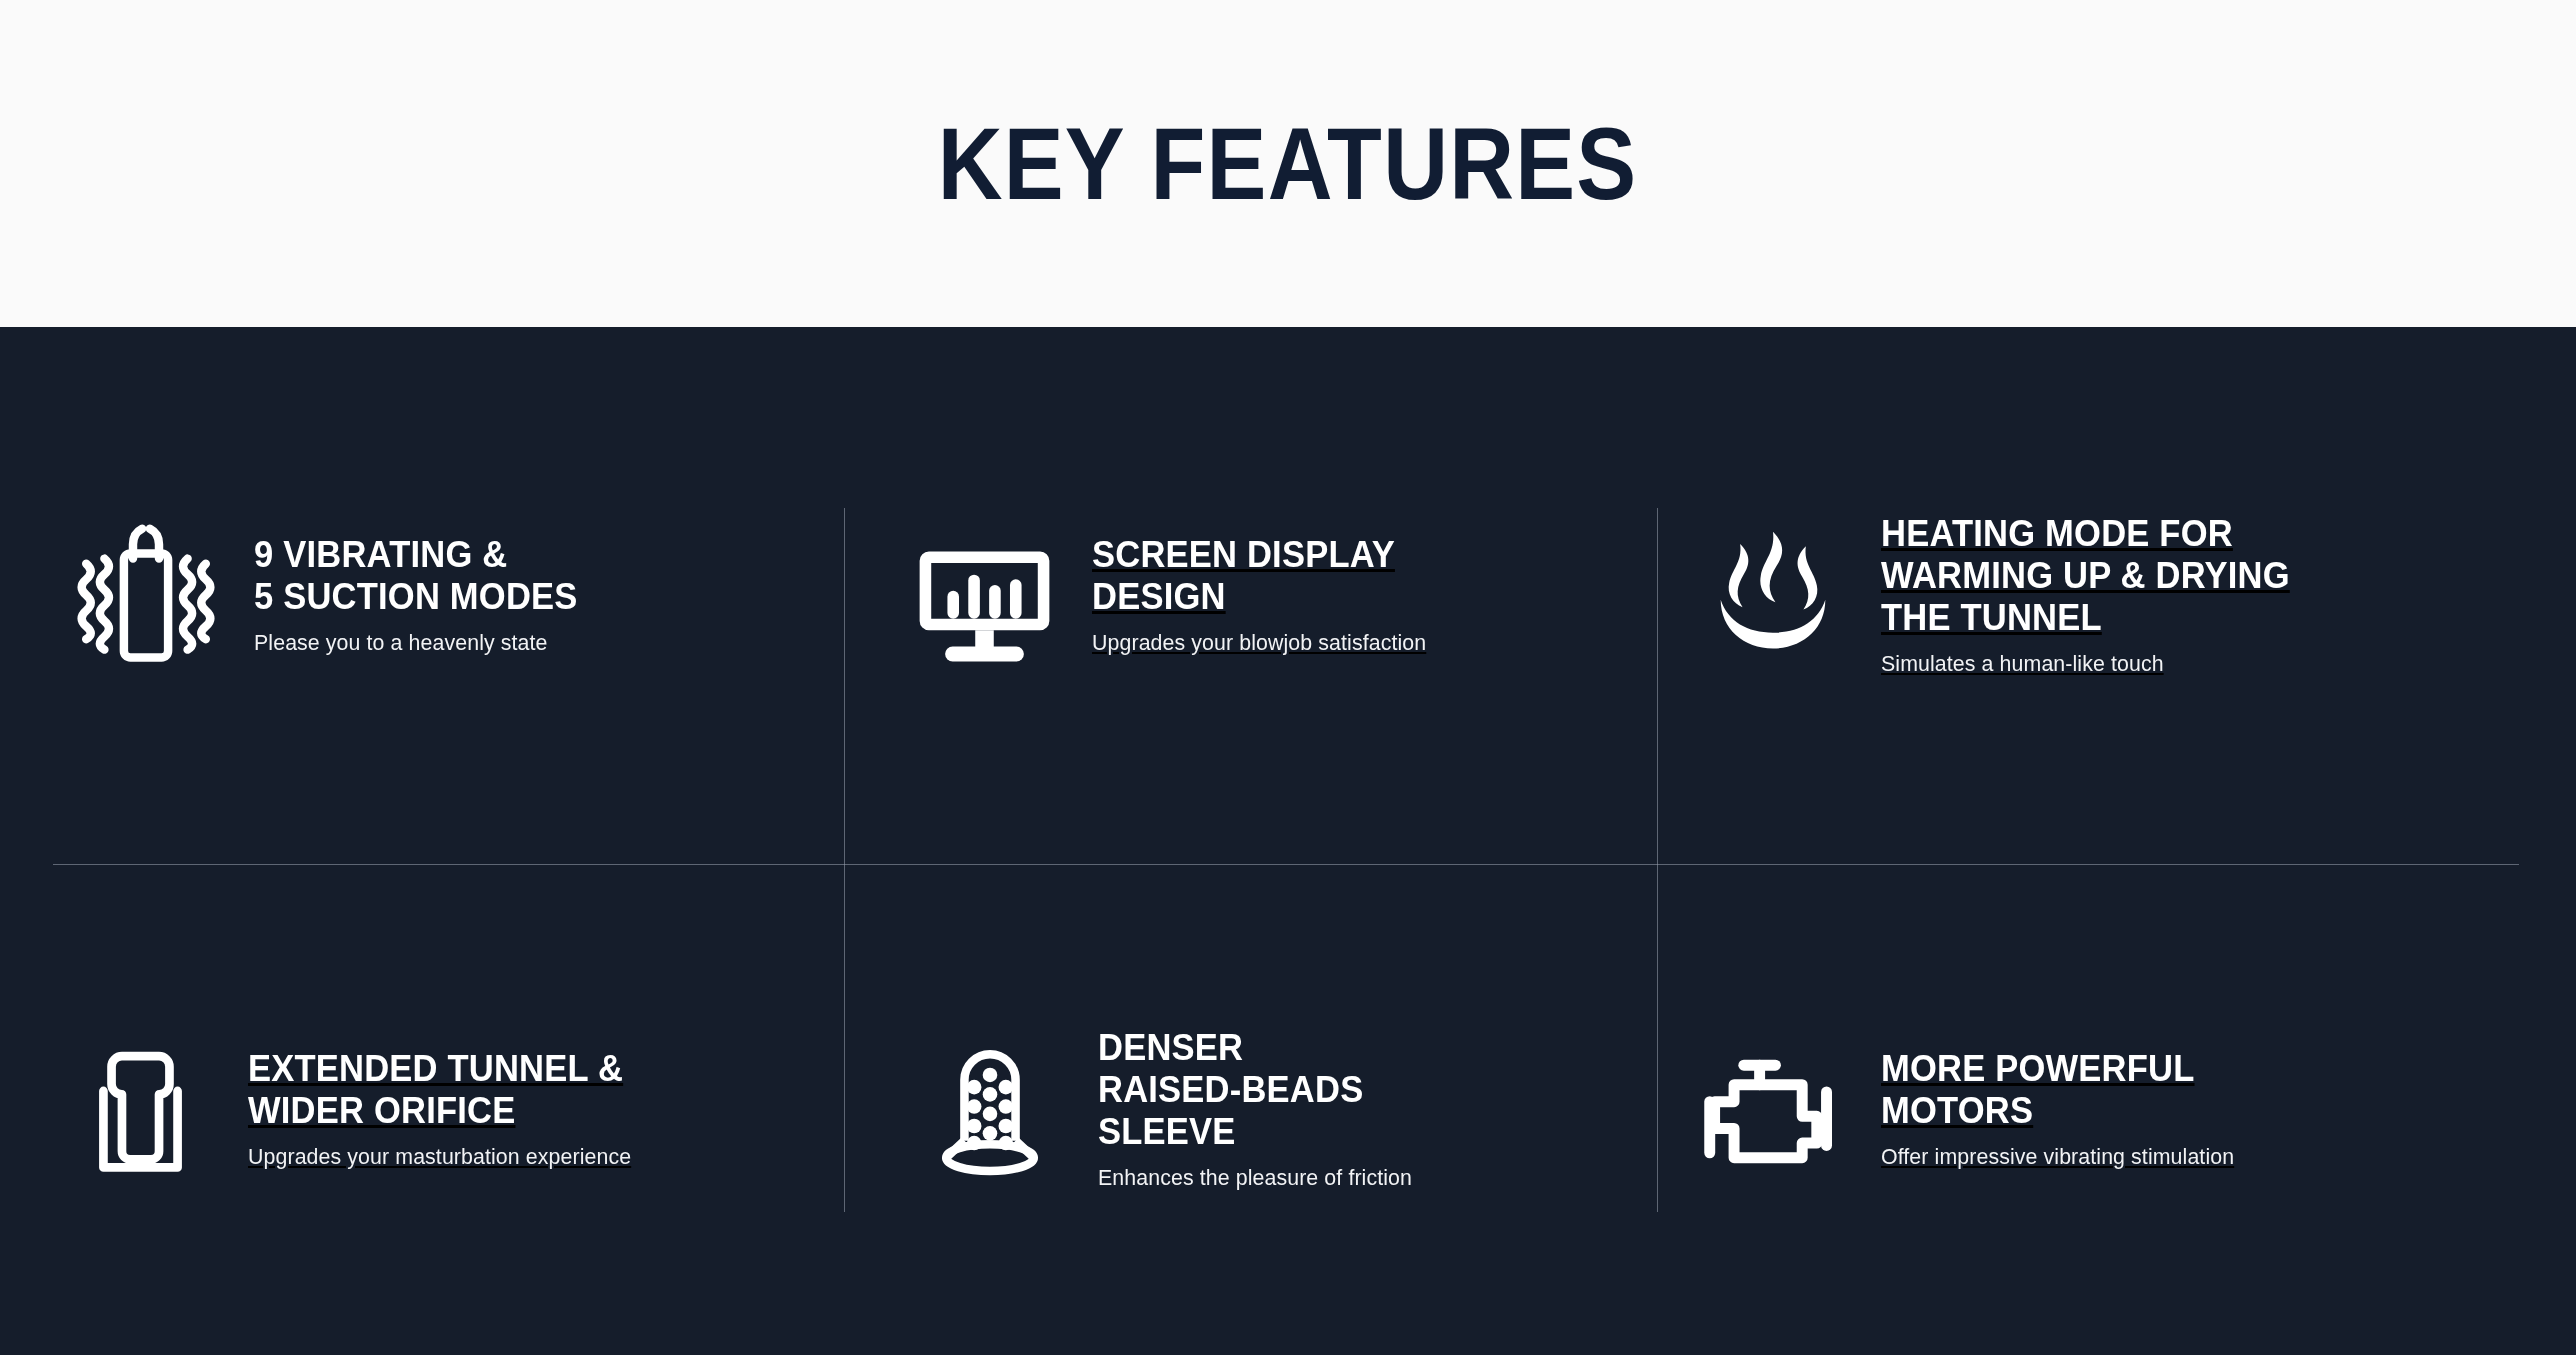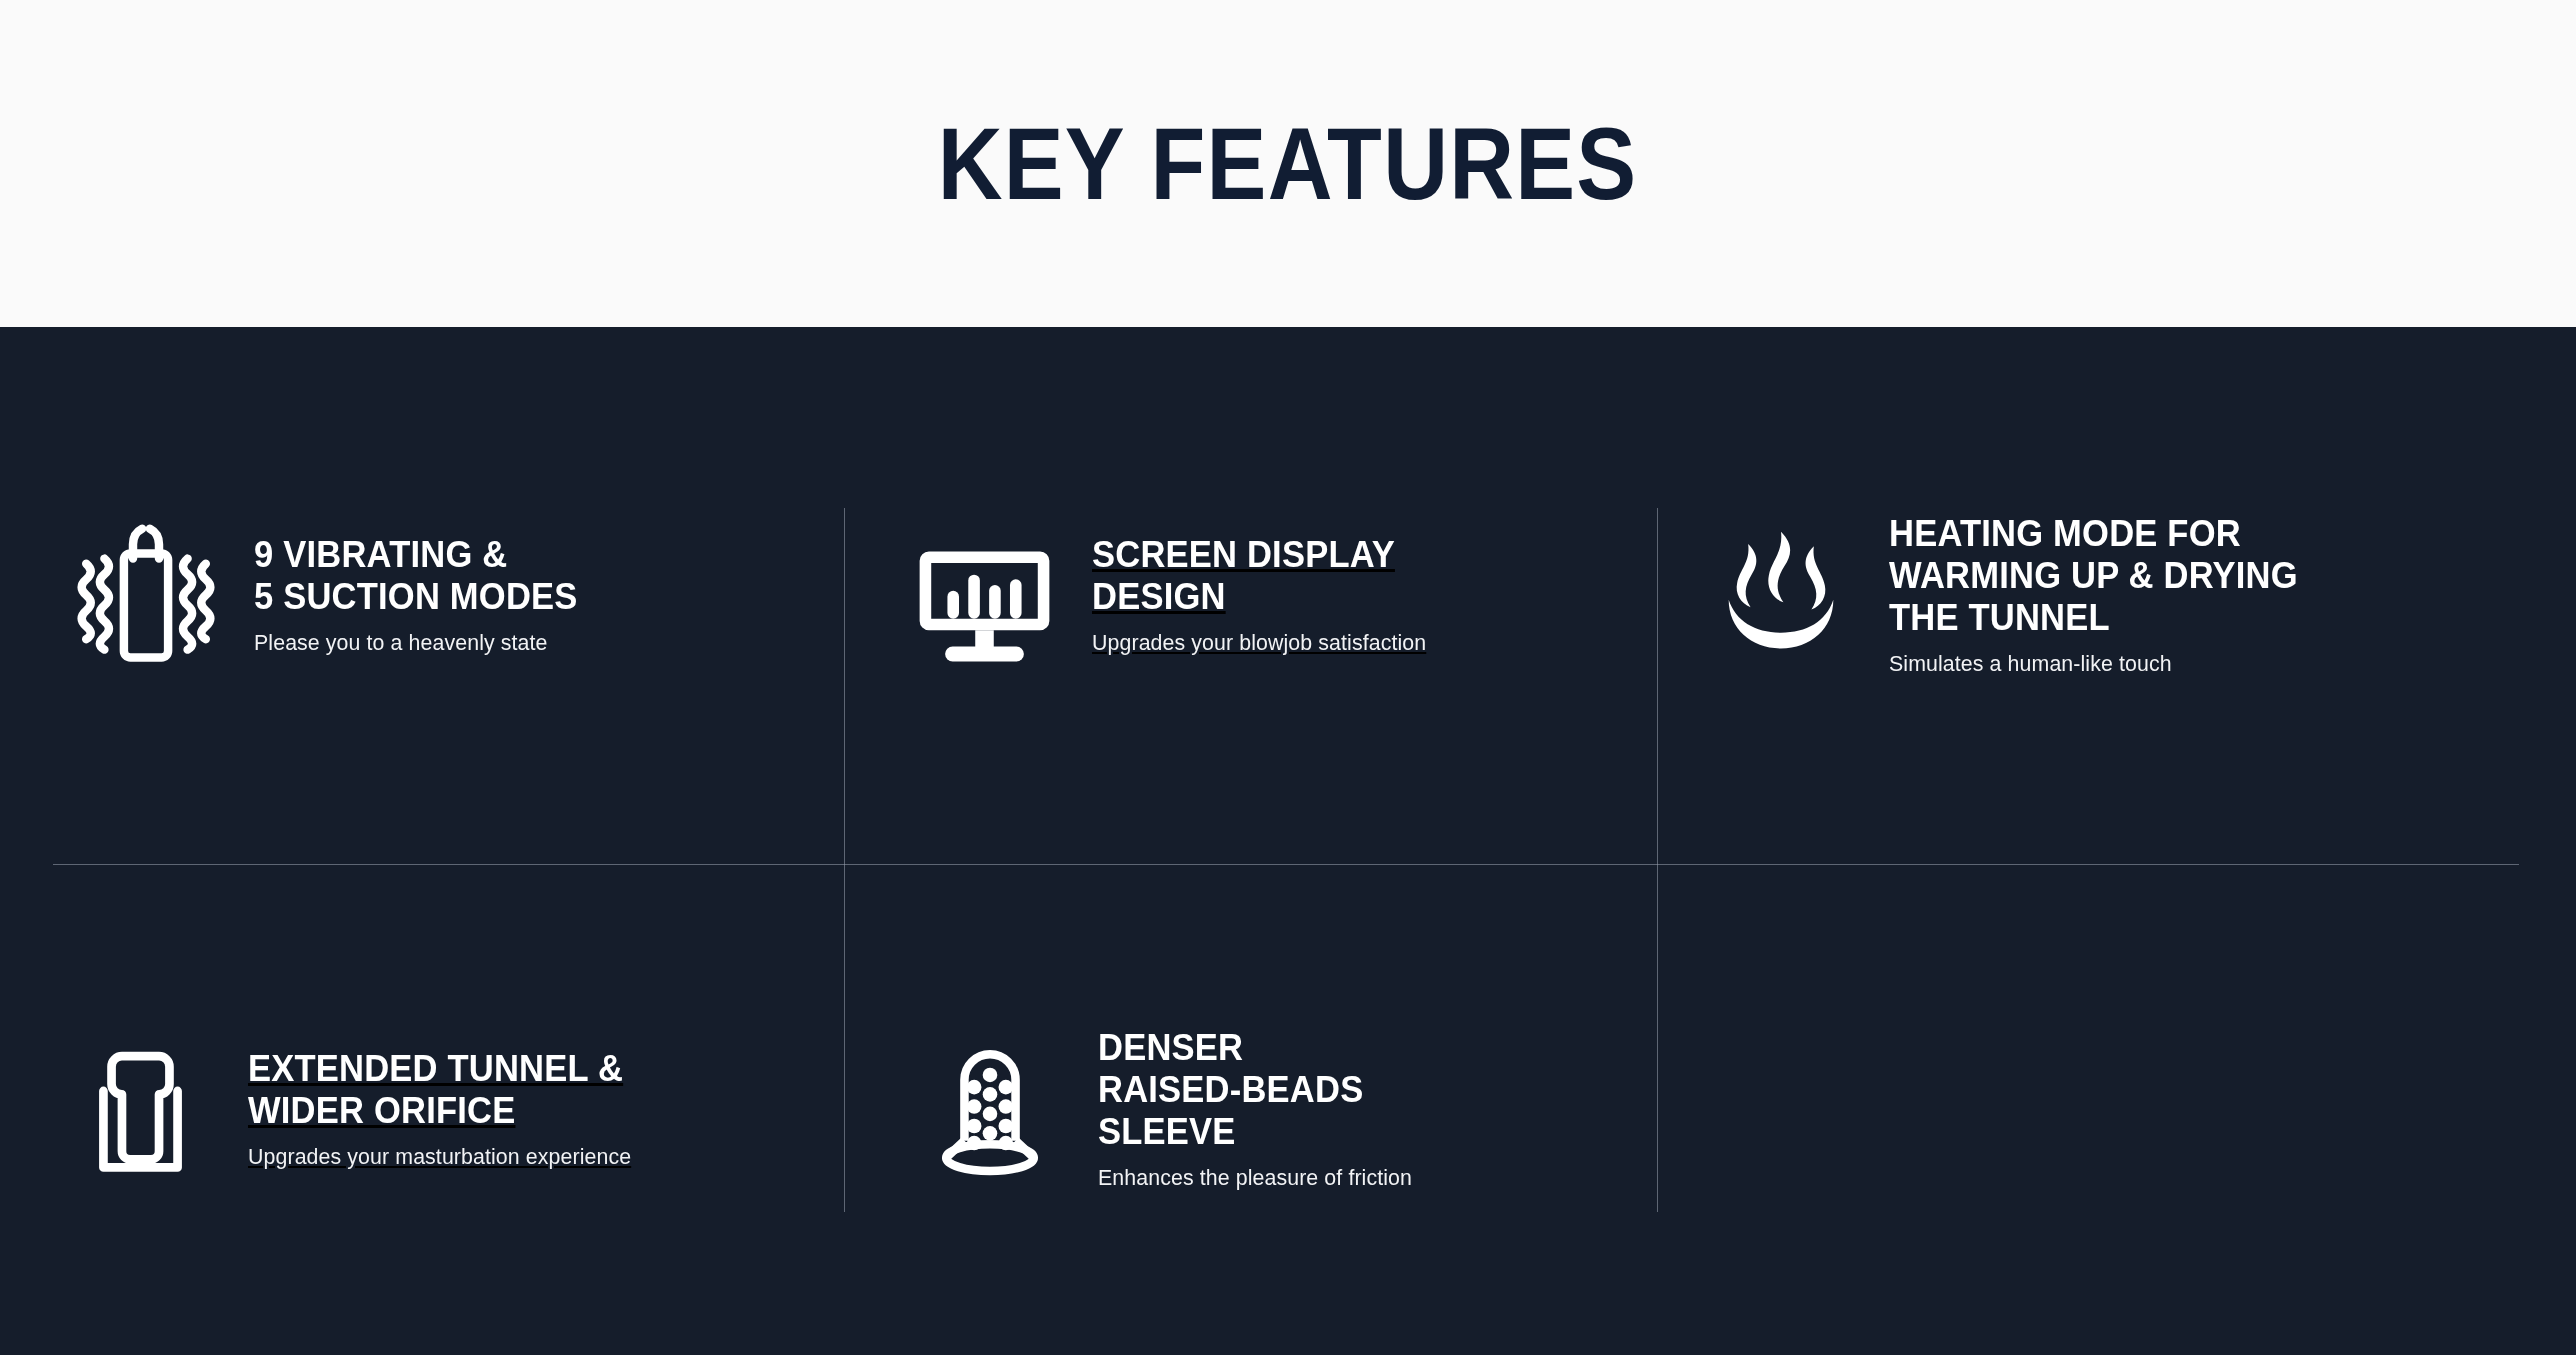--- a/index.html
+++ b/index.html
@@ -54,21 +54,21 @@
     grid-template-columns:844px 813px 919px;
     grid-template-rows:536px 492px;
   }
   .feature-cell {
     display:flex;
     align-items:center;
     padding-left:0;
   }
   .feature-cell.c0 { padding-left:58px; }
   .feature-cell.c1 { padding-left:52px;text-decoration:underline; }
-  .feature-cell.c2 { padding-left:36px; }
+  .feature-cell.c2 { padding-left:28px;text-decoration:underline; }
   .feature-cell.r0 { align-items:center; }
 
   .icon-wrap {
     flex:0 0 auto;
     width:176px; height:176px;
     display:flex; align-items:center; justify-content:center;
     margin-right:20.3px;
   }
   .icon-wrap svg { display:block; }
 
@@ -217,16 +217,34 @@
         </svg>
       </div>
       <div class="feature-text">
         <div class="feature-heading">DENSER
 RAISED-BEADS
 SLEEVE</div>
         <div class="feature-sub">Enhances the pleasure of friction</div>
       </div>
     </div>
 
+    <div class="feature-cell c2">
+      <div class="icon-wrap">
+        <svg width="146" height="146" viewBox="0 0 120 120">
+          <g fill="none" stroke="#ffffff" stroke-width="9" stroke-linecap="round" stroke-linejoin="round">
+            <path d="M36 24 L62 24"></path>
+            <path d="M49 24 L49 40"></path>
+            <path d="M30 40 L84 40 L84 66 L96 66 L96 88 L84 88 L84 100 L28 100 L28 76 L12 76 L12 54 L28 54 L28 40 Z"></path>
+            <path d="M104 46 L104 90"></path>
+            <path d="M8 54 L8 96"></path>
+          </g>
+        </svg>
+      </div>
+      <div class="feature-text">
+        <div class="feature-heading">MORE POWERFUL
+MOTORS</div>
+        <div class="feature-sub">Offer impressive vibrating stimulation</div>
+      </div>
+    </div>
 
   </div>
 </div>
 
 
 </body></html>

